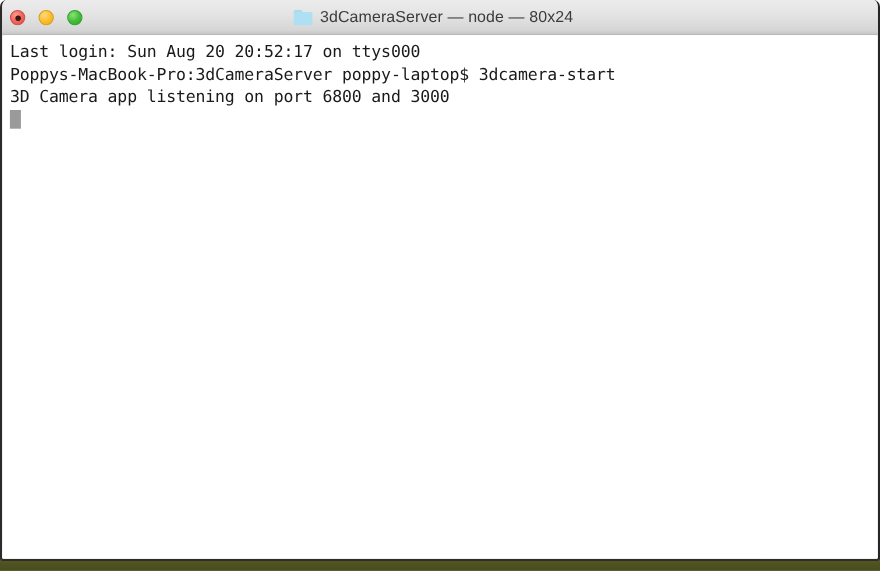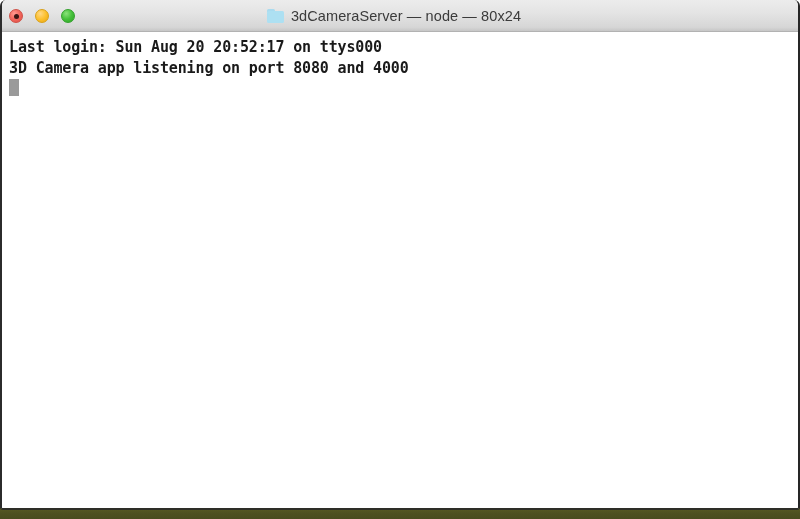--- a/index.html
+++ b/index.html
@@ -153,21 +153,20 @@
     overflow: hidden;
   }
 
   .term-line {
     font-family: "DejaVu Sans Mono", "Liberation Mono", monospace;
     font-size: 15px;
     line-height: 20.5px;
     color: #1a1a1a;
     white-space: pre;
     letter-spacing: -0.15px;
-    font-weight: bold;
   }
 
   #cursor-block {
     width: 10px;
     height: 17px;
     background: #9a9a9a;
     margin-top: 1px;
   }
 </style>
 </head>
@@ -192,19 +191,20 @@
           <span class="tab"></span>
           <span class="body"></span>
         </span>
         <span id="window-title">3dCameraServer — node — 80x24</span>
       </div>
 
     </div>
 
     <div id="terminal-body">
       <div class="term-line">Last login: Sun Aug 20 20:52:17 on ttys000</div>
-      <div class="term-line">3D Camera app listening on port 8080 and 4000</div>
+      <div class="term-line">Poppys-MacBook-Pro:3dCameraServer poppy-laptop$ 3dcamera-start</div>
+      <div class="term-line">3D Camera app listening on port 6800 and 3000</div>
       <div id="cursor-block"></div>
     </div>
 
   </div>
 
 </div>
 
 </body></html>

